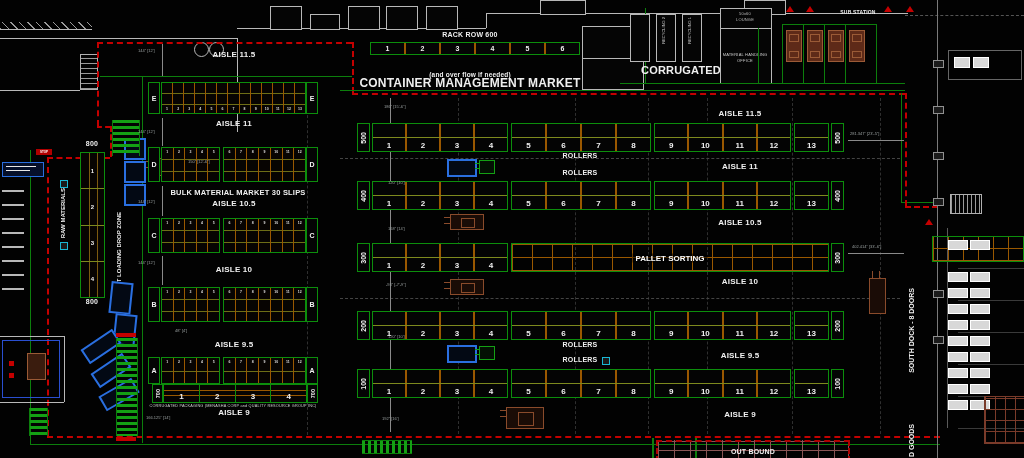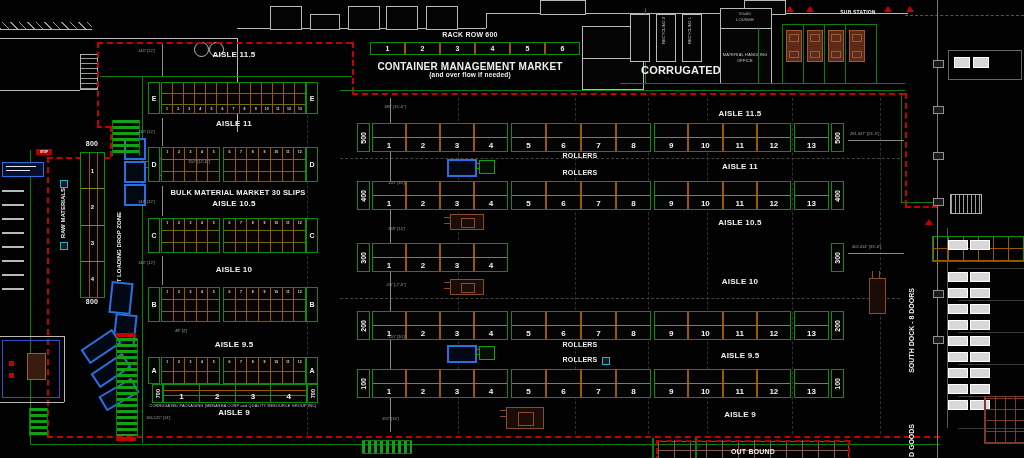--- a/index.html
+++ b/index.html
@@ -106,21 +106,21 @@
       <div class="r600cell bdr" style="flex: 1 1 0%; position: relative; display: flex; align-items: center; justify-content: center; border-left: 2px solid rgb(154, 88, 0);">
         <span style="color: rgb(240, 240, 240); font-size: 7px; font-weight: bold;">4</span>
       </div>
       <div class="r600cell bdr" style="flex: 1 1 0%; position: relative; display: flex; align-items: center; justify-content: center; border-left: 2px solid rgb(154, 88, 0);">
         <span style="color: rgb(240, 240, 240); font-size: 7px; font-weight: bold;">5</span>
       </div>
       <div class="r600cell bdr" style="flex: 1 1 0%; position: relative; display: flex; align-items: center; justify-content: center; border-left: 2px solid rgb(154, 88, 0);">
         <span style="color: rgb(240, 240, 240); font-size: 7px; font-weight: bold;">6</span>
       </div>
     </div>
-  <div class="lbl" style="left:470px;top:61px;font-size:10px;">CONTAINER MANAGEMENT MARKET</div>
+  <div class="lbl" style="left:470px;top:76px;font-size:12px;">CONTAINER MANAGEMENT MARKET</div>
   <div class="lbl" style="left:470px;top:71px;font-size:6.5px;">(and over flow if needed)</div>
 
   <div class="whbox" style="left:582px;top:26px;width:60px;height:32px;"></div>
   <div class="whbox" style="left:582px;top:58px;width:60px;height:30px;"></div>
 
   <div class="gline" style="left:645px;top:8px;width:1px;height:76px;"></div>
   <div class="whbox" style="left:630px;top:14px;width:18px;height:46px;"></div>
   <div class="whbox" style="left:656px;top:14px;width:18px;height:46px;"></div>
   <div class="whbox" style="left:682px;top:14px;width:18px;height:46px;"></div>
   <div class="lbl-l vtxt" style="left:661px;top:17px;font-size:4px;color:#cfcfcf;font-weight:normal;">RECYCLING 2</div>
@@ -658,20 +658,23 @@
         </div>
         <div class="lcell bdr">
           <span>2</span>
         </div>
         <div class="lcell bdr">
           <span>3</span>
         </div>
         <div class="lcell bdr">
           <span>4</span>
         </div>
+      </div>
+      <div class="pallet" style="left: 154px; width: 318px;">
+        <span class="pallet-lbl">PALLET SORTING</span>
       </div>
     </div>
   <div class="longrow" style="top: 311px;">
       <div class="cap" style="left: 0px;">
         <span class="vtxt">200</span>
       </div>
       <div class="cap" style="left: 474px;">
         <span class="vtxt">200</span>
       </div>
       <div class="seg" style="left: 15px; width: 136px;">

